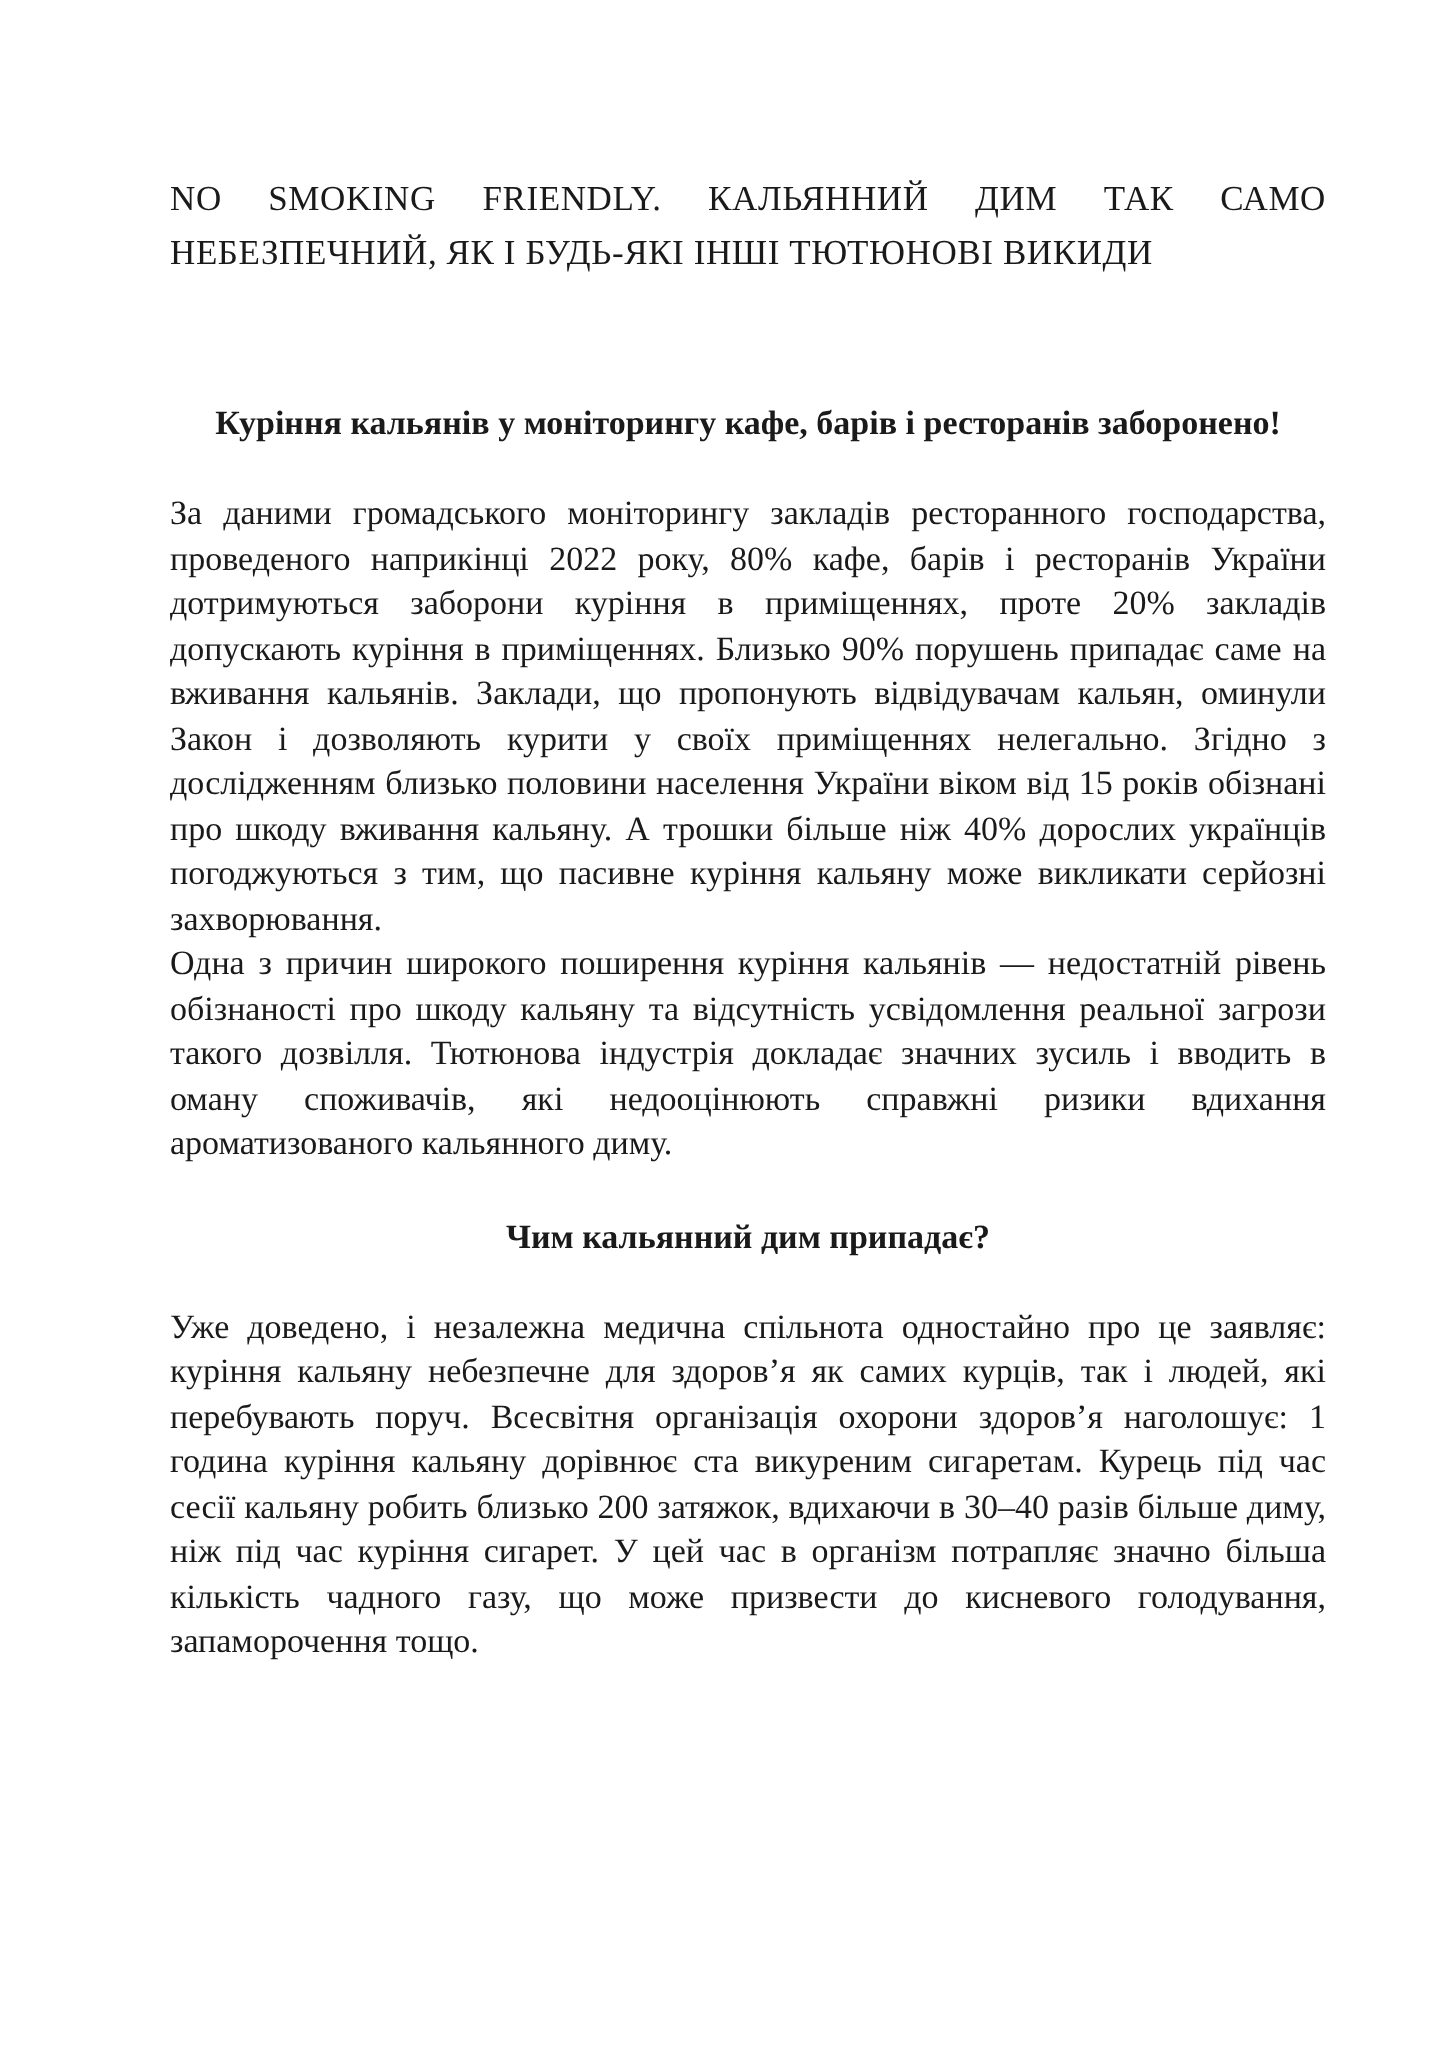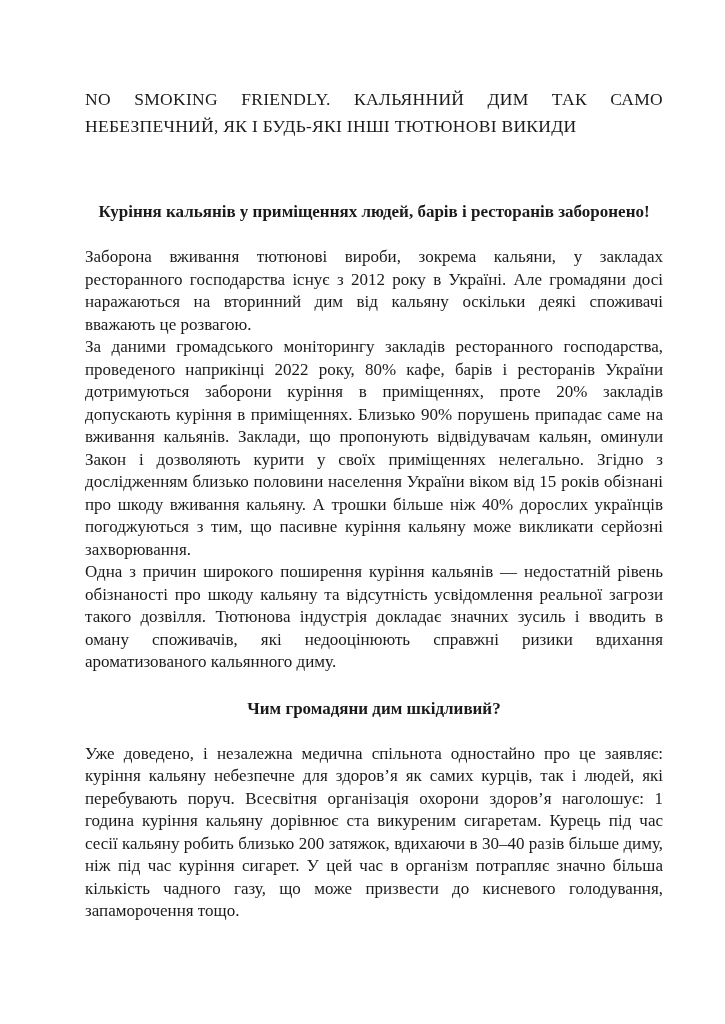--- a/index.html
+++ b/index.html
@@ -47,20 +47,19 @@
     text-underline-offset: 2px;
     cursor: pointer;
   }
 </style>
 </head>
 <body>
 
 <div class="page">
   <p class="doc-title">NO SMOKING FRIENDLY. КАЛЬЯННИЙ ДИМ ТАК САМО НЕБЕЗПЕЧНИЙ, ЯК І БУДЬ-ЯКІ ІНШІ ТЮТЮНОВІ ВИКИДИ</p>
   <div id="doc-body">
-      <p class="section-heading first">Куріння кальянів у приміщеннях людей, барів і ресторанів заборонено!</p>
-      <p class="body-para"><span>Заборона вживання тютюнові вироби, зокрема кальяни, у закладах ресторанного господарства існує з 2012 року в Україні. Але громадяни досі наражаються на вторинний дим від кальяну оскільки деякі споживачі вважають це розвагою.</span></p>
+      <p class="section-heading first">Куріння кальянів у моніторингу кафе, барів і ресторанів заборонено!</p>
       <p class="body-para"><span>За </span><span class="doc-link">даними громадського моніторингу</span><span> закладів ресторанного господарства, проведеного наприкінці 2022 року, 80% кафе, барів і ресторанів України дотримуються заборони куріння в приміщеннях, проте 20% закладів допускають куріння в приміщеннях. Близько 90% порушень припадає саме на вживання кальянів. Заклади, що пропонують відвідувачам кальян, оминули Закон і дозволяють курити у своїх приміщеннях нелегально. Згідно з </span><span class="doc-link">дослідженням</span><span> близько половини населення України віком від 15 років обізнані про шкоду вживання кальяну. А трошки більше ніж </span><span class="doc-link">40% дорослих українців погоджуються</span><span> з тим, що пасивне куріння кальяну може викликати серйозні захворювання.</span></p>
       <p class="body-para"><span>Одна з причин широкого поширення куріння кальянів — недостатній рівень обізнаності про шкоду кальяну та відсутність усвідомлення реальної загрози такого дозвілля. Тютюнова індустрія докладає значних зусиль і вводить в оману споживачів, які недооцінюють справжні ризики вдихання ароматизованого кальянного диму.</span></p>
-      <p class="section-heading">Чим громадяни дим шкідливий?</p>
+      <p class="section-heading">Чим кальянний дим припадає?</p>
       <p class="body-para"><span>Уже доведено, і незалежна медична спільнота одностайно про це заявляє: куріння кальяну небезпечне для здоров’я як самих курців, так і людей, які перебувають поруч. Всесвітня організація охорони здоров’я наголошує: 1 година куріння кальяну дорівнює ста викуреним сигаретам. Курець під час сесії кальяну робить близько 200 затяжок, вдихаючи в 30–40 разів більше диму, ніж під час куріння сигарет. У цей час в організм </span><span class="doc-link">потрапляє значно</span><span> більша кількість чадного газу, що може призвести до кисневого голодування, запаморочення тощо.</span></p>
     </div>
 </div>
 
 </body></html>

